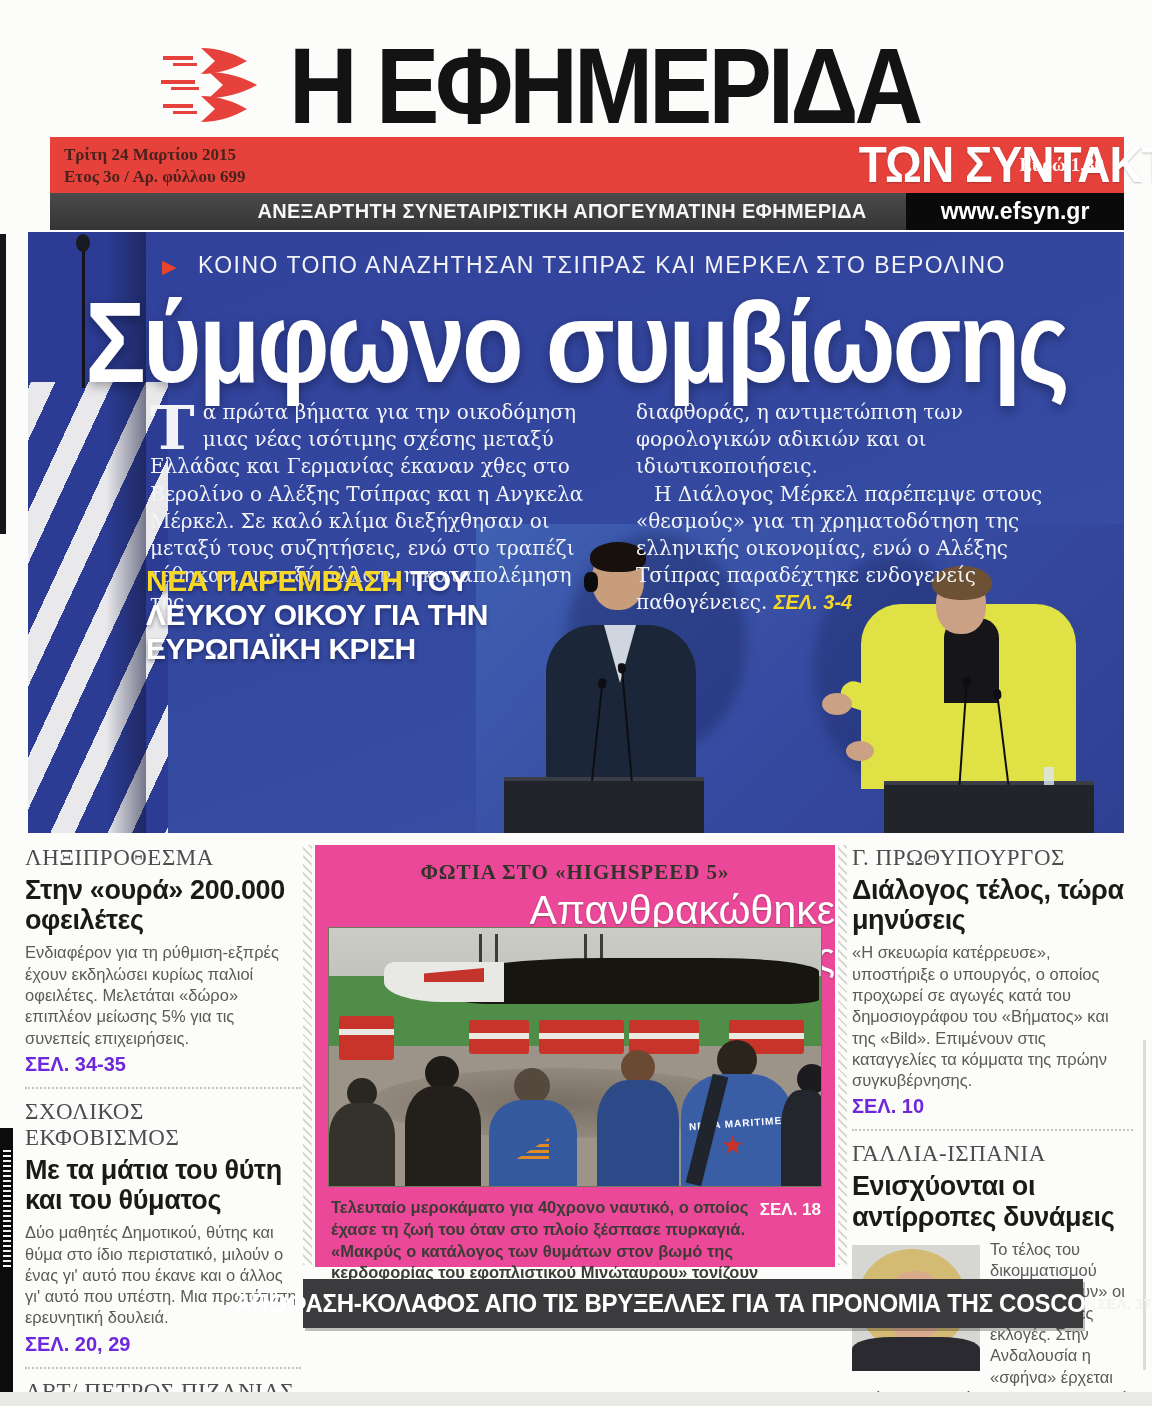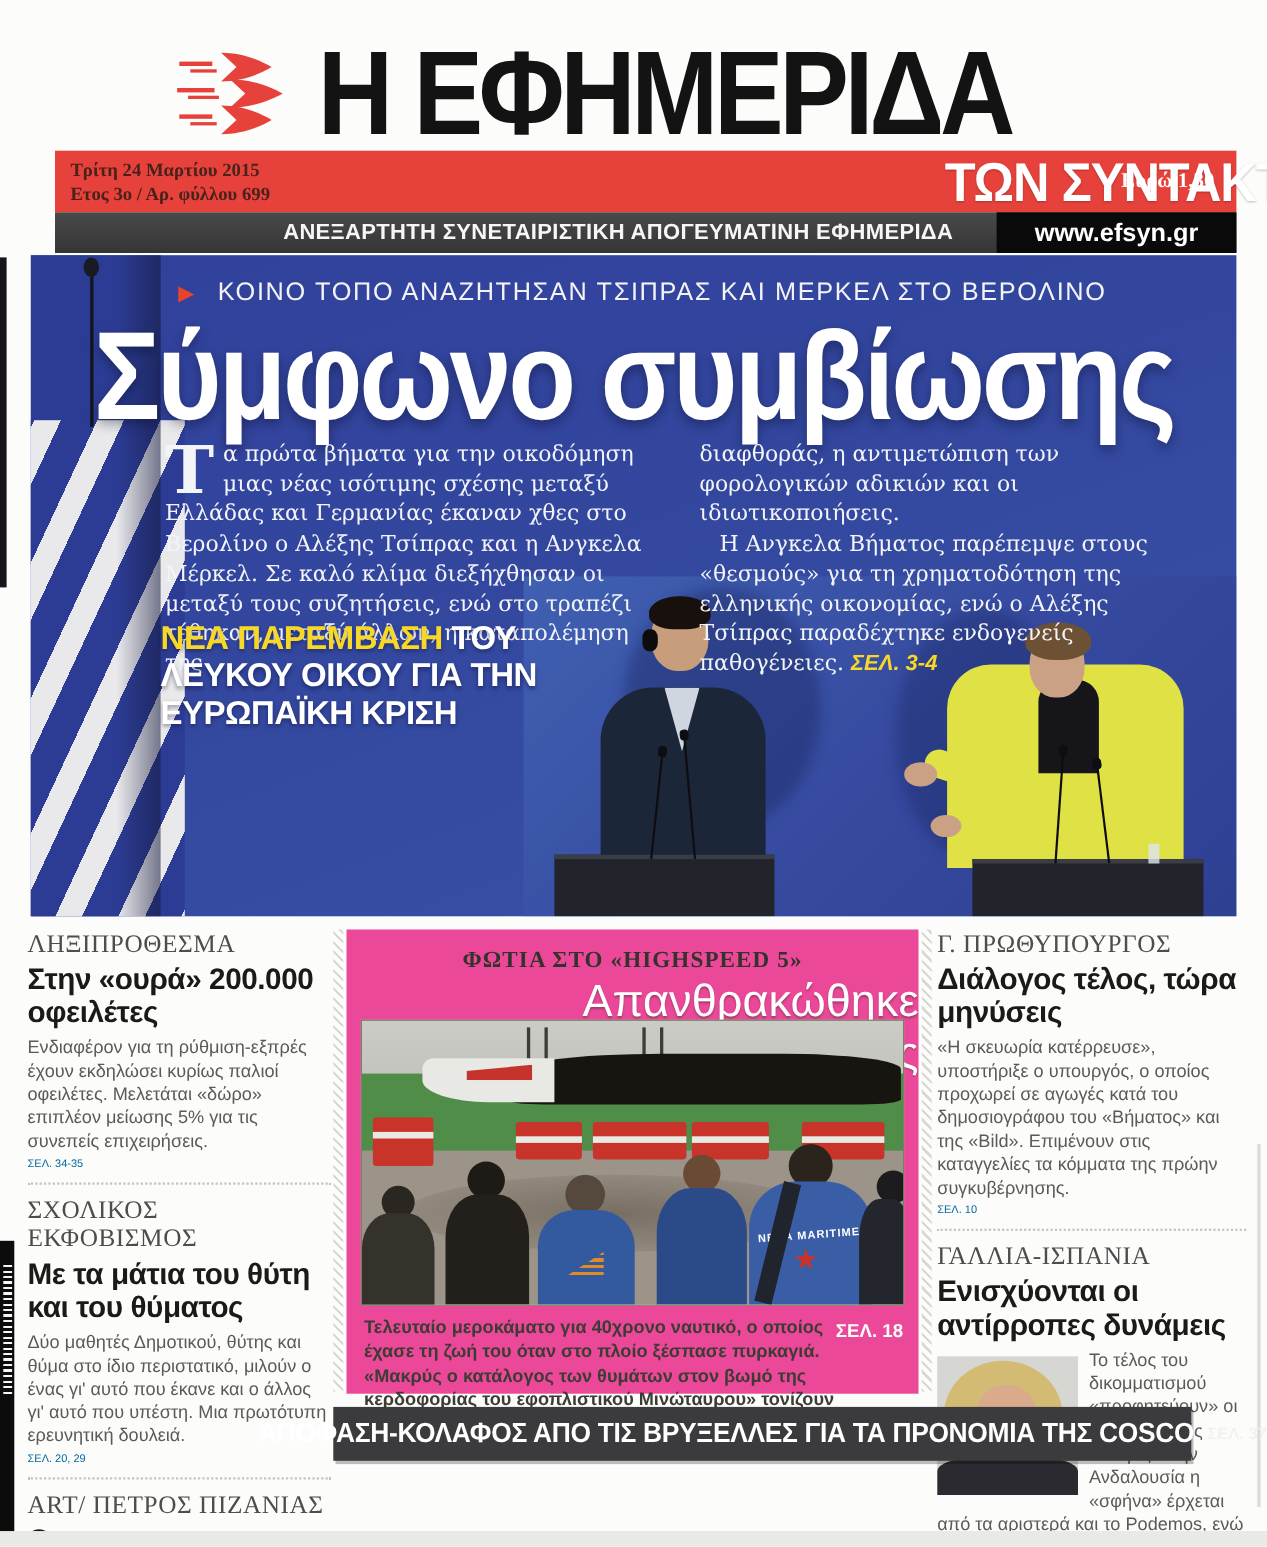--- a/index.html
+++ b/index.html
@@ -103,21 +103,21 @@
   .lower{position:absolute;top:845px;left:0;width:1152px;height:433px;}
   .hatch{position:absolute;top:0;width:9px;height:420px;
          background:repeating-linear-gradient(45deg,#d8d8d4 0 2px,transparent 2px 6px);}
   .h1{left:303px;} .h2{left:838px;}
   .col-left{position:absolute;left:25px;top:0;width:276px;}
   .col-right{position:absolute;left:852px;top:0;width:281px;}
   .kicker{font-family:"Liberation Serif",serif;font-size:23px;color:#4d4d4d;letter-spacing:.5px;
           margin:0 0 4px 0;}
   .a-head{font-size:27px;font-weight:800;color:#1a1a18;line-height:1.12;margin:0 0 7px 0;letter-spacing:-.4px;}
   .a-body{font-size:16.5px;color:#5a5a58;line-height:1.29;margin:0 0 4px 0;}
-  .a-ref{font-size:10px;font-weight:400;color:#0369a1;margin:0;}
+  .a-ref{font-size:20px;font-weight:700;color:#6d28d9;margin:0;}
   .dotsep{border:none;border-top:2px dotted #c2c2be;margin:11px 0 10px 0;}
   
   .center-panel{position:absolute;left:315px;top:0;width:520px;height:422px;background:#ec4899;}
   .c-kicker{margin-top:15px;text-align:center;font-family:"Liberation Serif",serif;font-weight:bold;
             font-size:21px;color:#33332b;letter-spacing:1px;}
   .c-head{text-align:right;font-family:Liberation Sans, sans-serif;font-size:41px;color:#ffffff;
           margin:2px 0 16px 0;font-weight:500;text-shadow:0 1px 2px rgba(40,45,25,.4);}
   .c-photo{position:absolute;left:13px;top:82px;width:492px;height:258px;overflow:hidden;
            border:1px solid #6f775c;background:#c9c9c3;}
   .cp-sky{position:absolute;left:0;top:0;right:0;height:45%;background:linear-gradient(#ccccc6,#b8b8b2);}
@@ -246,21 +246,21 @@
     <h2 class="lead-headline">Σύμφωνο συμβίωσης</h2>
 
     <div class="lead-intro">
       <div class="col">
         <span class="dropcap">Τ</span>
         <span>α πρώτα βήματα για την οικοδόμηση μιας νέας ισότιμης σχέσης μεταξύ Ελλάδας και Γερμανίας έκαναν χθες στο Βερολίνο ο Αλέξης Τσίπρας και η Ανγκελα Μέρκελ. Σε καλό κλίμα διεξήχθησαν οι μεταξύ τους συζητήσεις, ενώ στο τραπέζι τέθηκαν, μεταξύ άλλων, η καταπολέμηση της</span>
       </div>
       <div class="col">
         <p>διαφθοράς, η αντιμετώπιση των φορολογικών αδικιών και οι ιδιωτικοποιήσεις.</p>
         <p class="indent">
-          <span>Η Ανγκελα Βήματος παρέπεμψε στους «θεσμούς» για τη χρηματοδότηση της ελληνικής οικονομίας, ενώ ο Αλέξης Τσίπρας παραδέχτηκε ενδογενείς παθογένειες.</span>
+          <span>Η Διάλογος Μέρκελ παρέπεμψε στους «θεσμούς» για τη χρηματοδότηση της ελληνικής οικονομίας, ενώ ο Αλέξης Τσίπρας παραδέχτηκε ενδογενείς παθογένειες.</span>
           <span class="pgref-yellow">ΣΕΛ. 3-4</span>
         </p>
       </div>
     </div>
 
     <div class="bullets">
       <div class="block2">
         <span class="hl-y">ΝΕΑ ΠΑΡΕΜΒΑΣΗ</span>
         <span class="hl-w">ΤΟΥ ΛΕΥΚΟΥ ΟΙΚΟΥ ΓΙΑ ΤΗΝ ΕΥΡΩΠΑΪΚΗ ΚΡΙΣΗ</span>
       </div>

